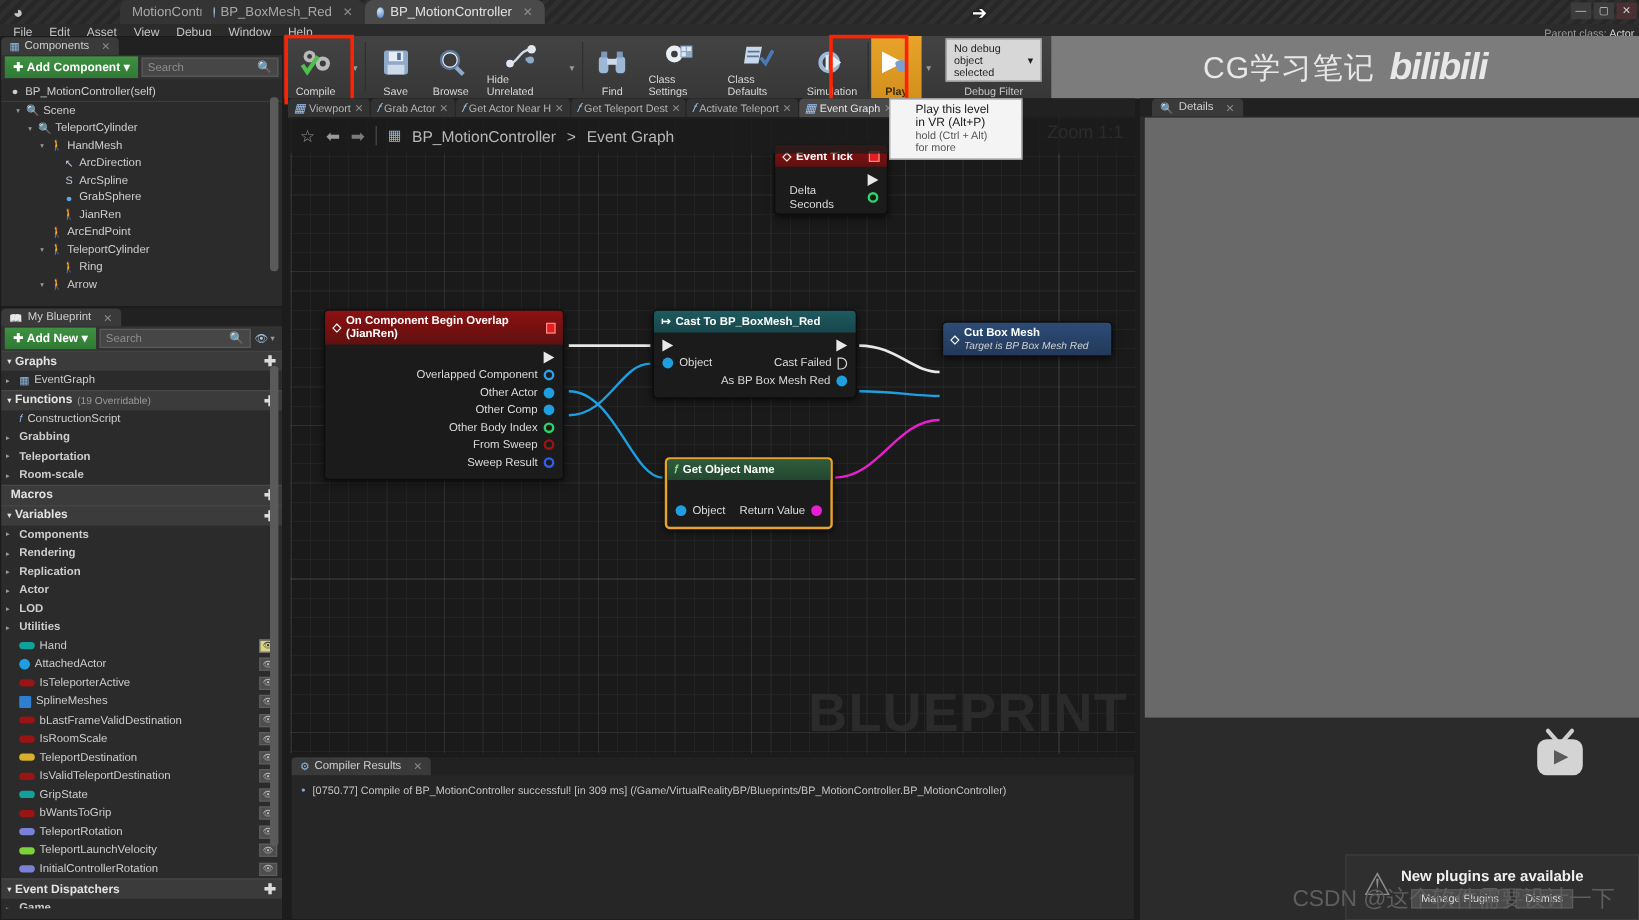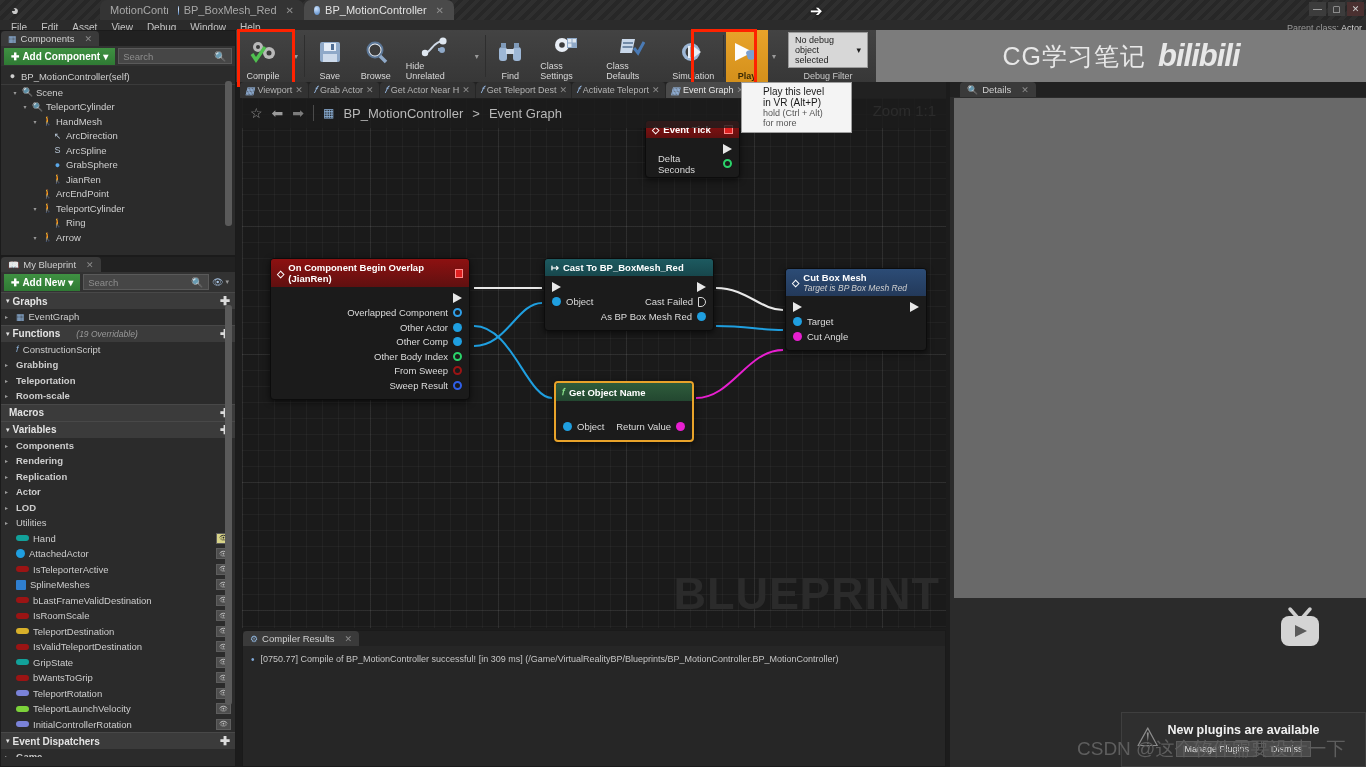--- a/index.html
+++ b/index.html
@@ -85,21 +85,21 @@
   .trow { height:14.5px; display:flex; align-items:center; gap:3px; white-space:nowrap; }
   .trow .arrow { font-size:6px; color:#9a9a9a; width:8px; text-align:center; }
   .trow .ic { width:11px; text-align:center; font-size:9px; }
   .selfrow { border-bottom:1px solid #3b3b3b; height:17px; }
 
   #myblueprint-panel { position:absolute; left:0; top:256px; width:236px; height:511px;
     background:#2b2b2b; border:1px solid #1b1b1b; }
   .mb-head { height:17px; background:#3b3b3b; display:flex; align-items:center;
     justify-content:space-between; padding:0 5px; font-size:10px; color:#e3e3e3;
     border-top:1px solid #484848; }
-  .mb-head .cnt { font-size:8.5px; color:#9a9a9a; margin-left:16px;font-style:italic; }
+  .mb-head .cnt { font-size:8.5px; color:#9a9a9a; margin-left:4px; }
   .mb-head .plus { color:#dcdcdc; font-size:12px; font-weight:bold; }
   .mb-item { height:15.5px; display:flex; align-items:center; gap:4px; padding-left:4px;
     font-size:9.5px; color:#cdcdcd; }
   .mb-item .caret { font-size:6px; color:#9a9a9a; width:7px; }
   .varchip { width:13px; height:6px; border-radius:3px; display:inline-block; }
   .eyeicon { margin-left:auto; margin-right:4px; width:15px; height:11px; background:#4d4d4d;
     border:1px solid #5e5e5e; font-size:7px; color:#bdbdbd; display:flex;
     align-items:center; justify-content:center; }
   .eyeicon.on { background:#d8d488; color:#2a2a2a; }
 
@@ -524,21 +524,21 @@
         <div class="mb-item">
           <span class="caret">▸</span>
           <span style="font-weight: bold;">Actor</span>
         </div>
         <div class="mb-item">
           <span class="caret">▸</span>
           <span style="font-weight: bold;">LOD</span>
         </div>
         <div class="mb-item">
           <span class="caret">▸</span>
-          <span style="font-weight: normal;">Utilities</span>
+          <span style="font-weight: bold;">Utilities</span>
         </div>
         <div class="mb-item">
           <span class="caret"></span>
           <span class="varchip" style="background: rgb(18, 161, 154);"></span>
           <span>Hand</span>
           <span class="eyeicon on">👁</span>
         </div>
         <div class="mb-item">
           <span class="caret"></span>
           <span class="varchip" style="background: rgb(31, 159, 224); width: 9px; height: 9px; border-radius: 50%;"></span>
@@ -764,37 +764,20 @@
               <span class="pin" style="background: rgb(31, 159, 224);"></span>
             </div>
           </div>
         </div>
         <div class="node node-blue" style="left: 543px; top: 170px; width: 142px;">
           <div class="node-hdr">
             <span>◇</span>
             <div style="display: flex; flex-direction: column;">
               <span>Cut Box Mesh</span>
               <span class="sub">Target is BP Box Mesh Red</span>
-            </div>
-          </div>
-          <div class="node-body">
-            <div class="pinrow">
-              <span class="exec"></span>
-              <span style="flex: 1 1 0%;"></span>
-              <span class="exec"></span>
-            </div>
-            <div class="pinrow">
-              <span class="pin" style="background: rgb(31, 159, 224);"></span>
-              <span>Target</span>
-              <span style="flex: 1 1 0%;"></span>
-            </div>
-            <div class="pinrow">
-              <span class="pin" style="background: rgb(232, 31, 208);"></span>
-              <span>Cut Angle</span>
-              <span style="flex: 1 1 0%;"></span>
             </div>
           </div>
         </div>
         <div class="node node-green selected" style="left: 312px; top: 283px; width: 140px;">
           <div class="node-hdr">
             <span style="color: rgb(138, 224, 138);">𝑓</span>
             <div style="display: flex; flex-direction: column;">
               <span>Get Object Name</span>
             </div>
           </div>

